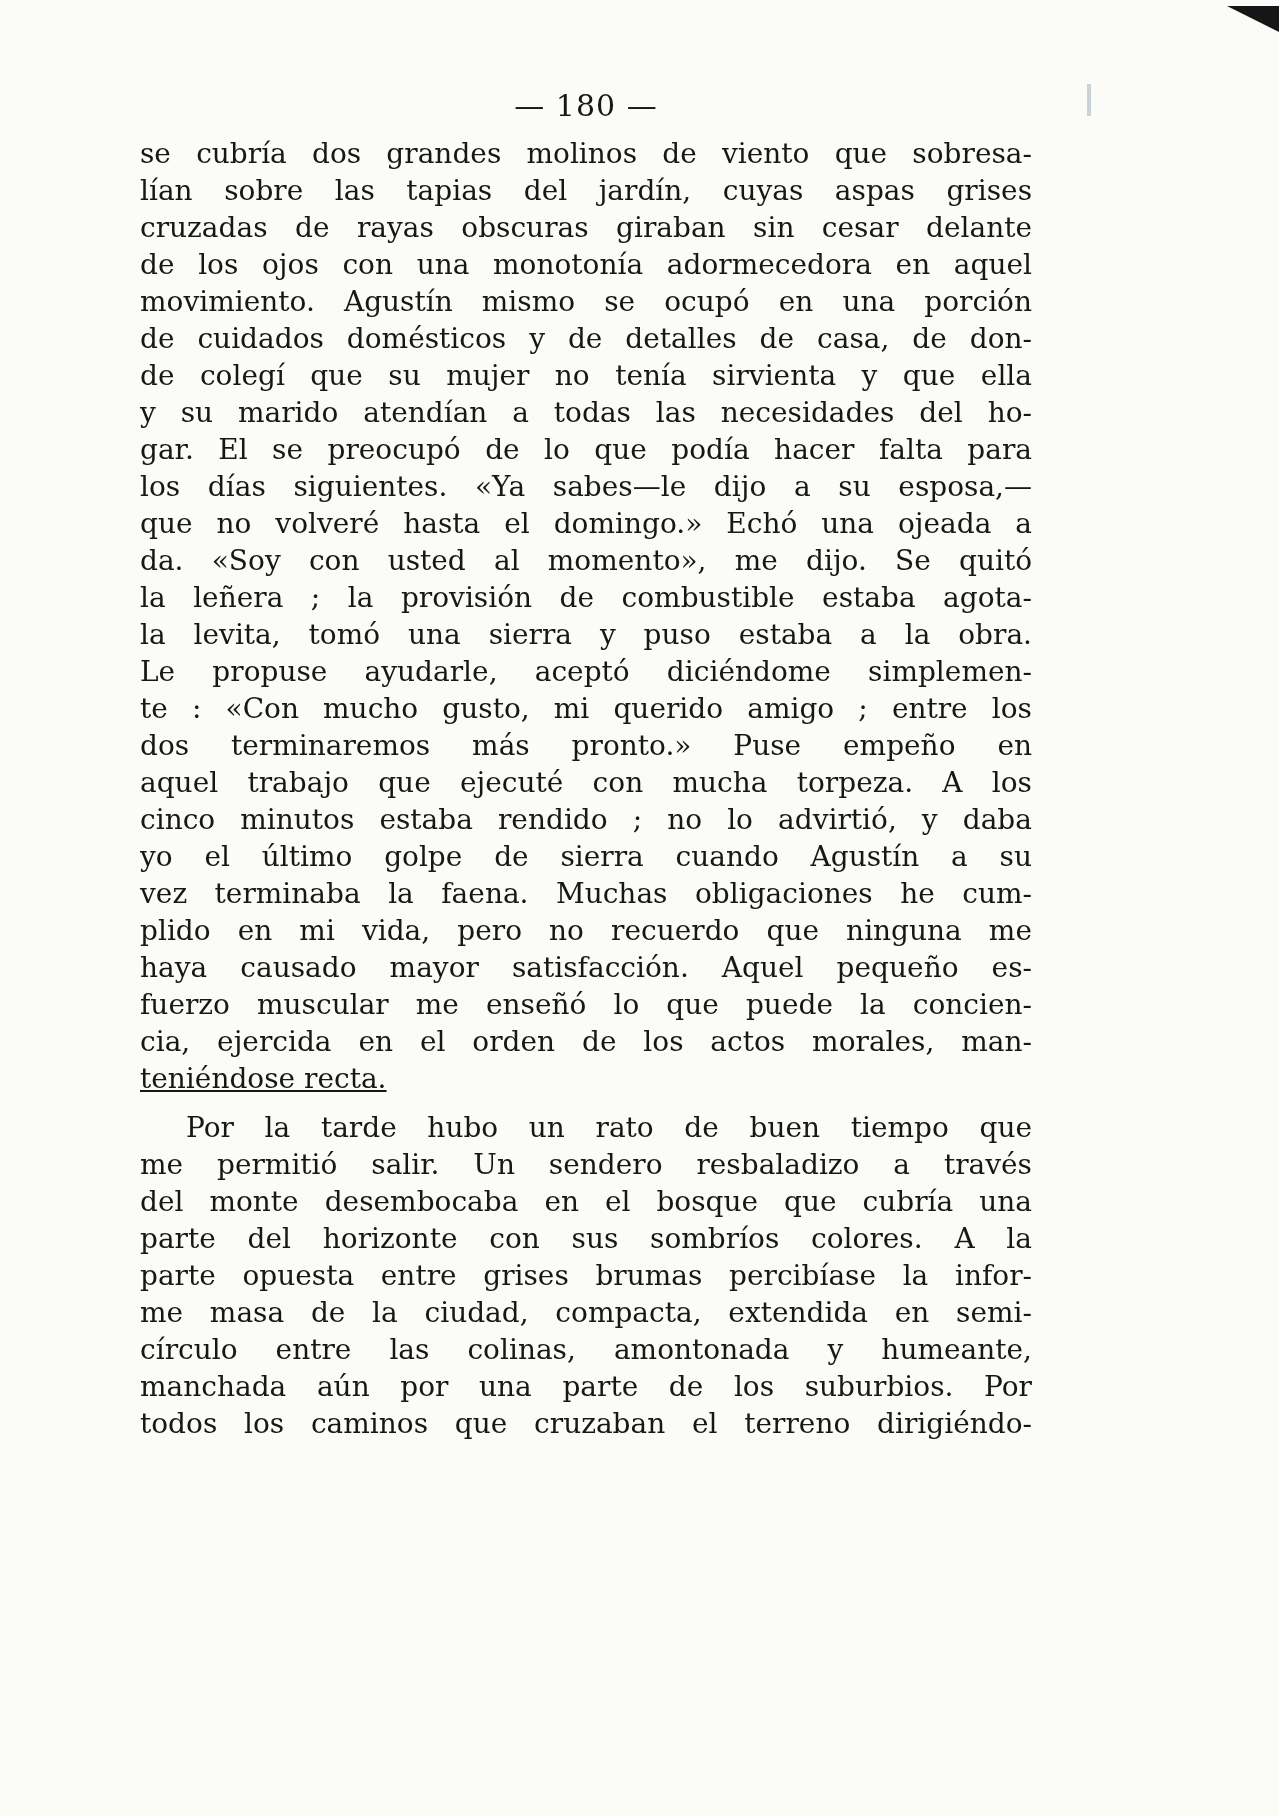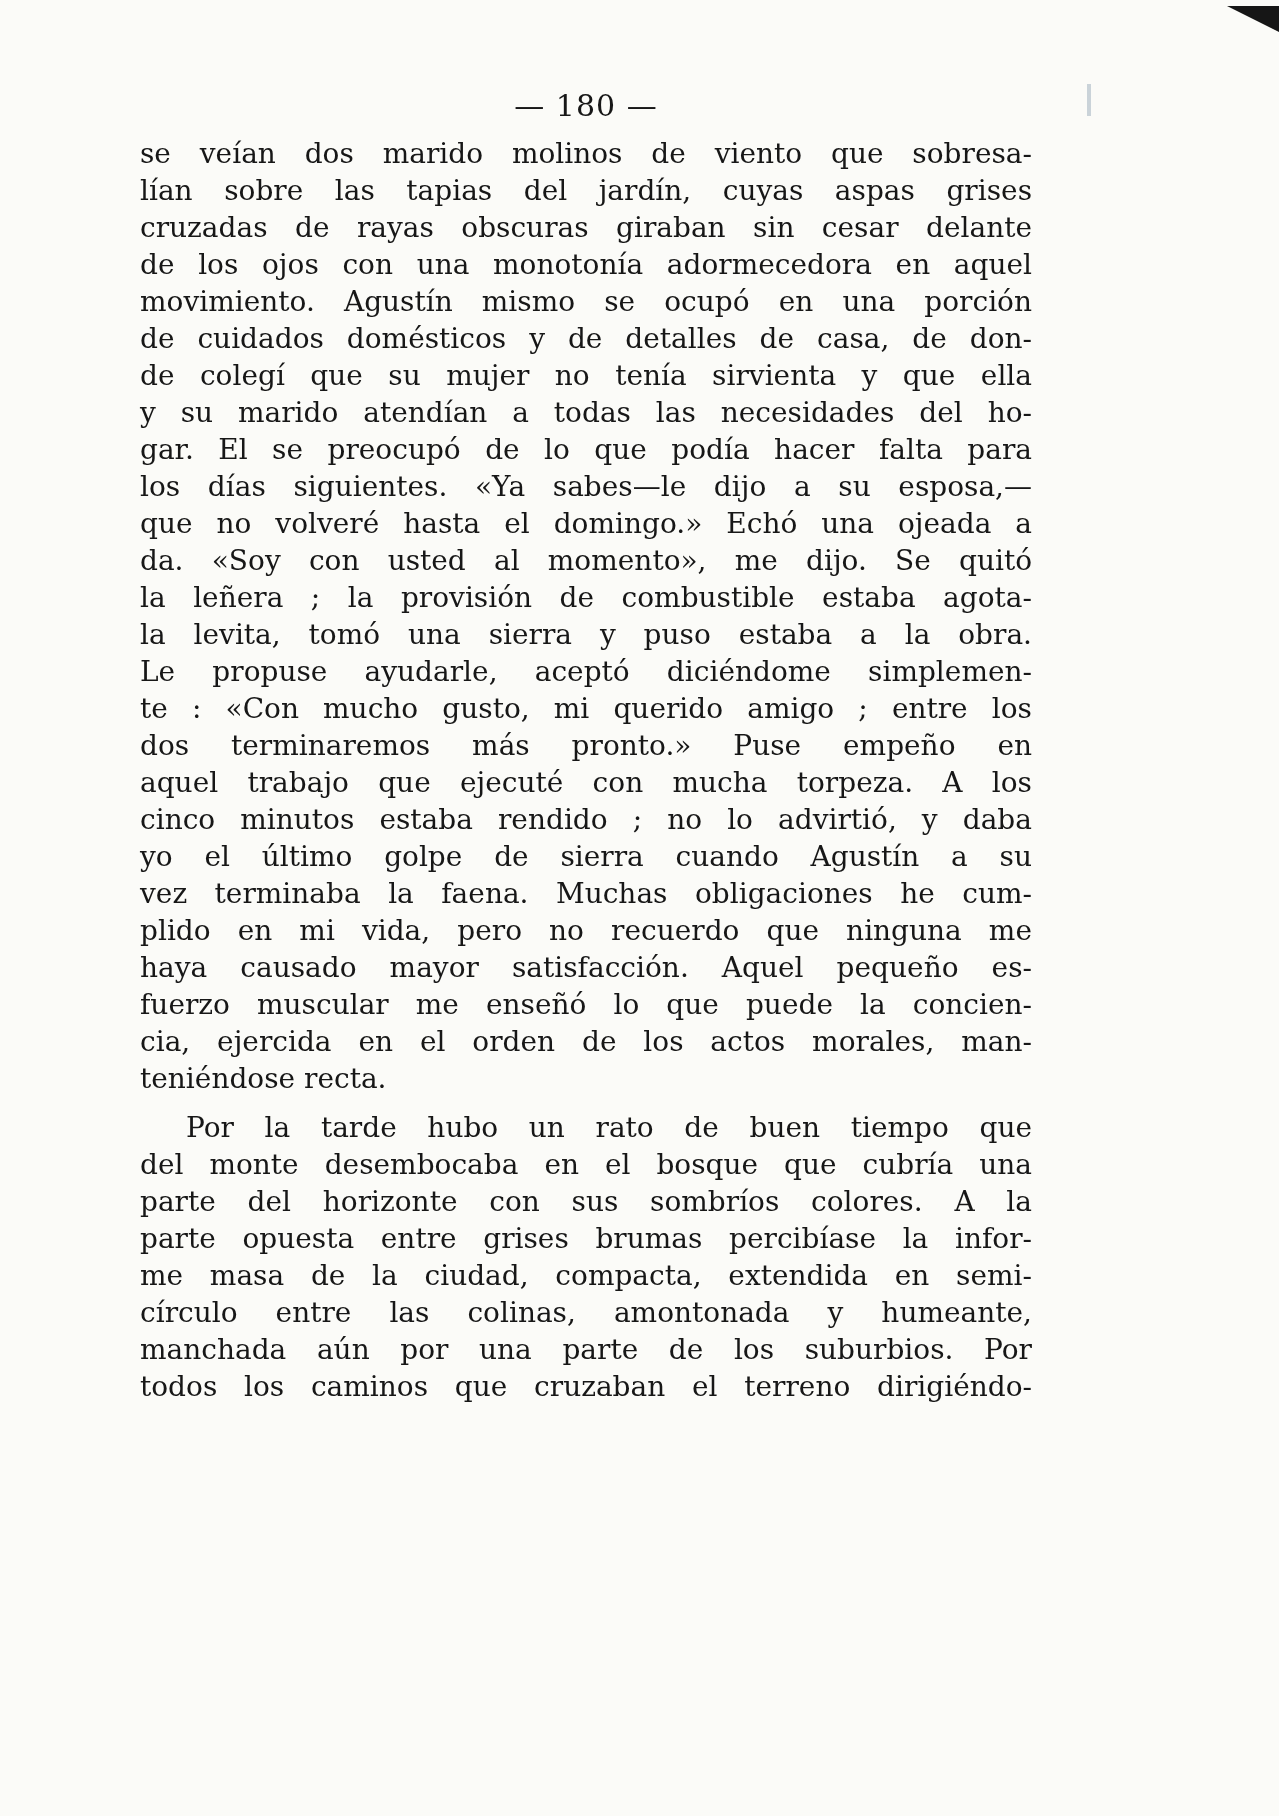--- a/index.html
+++ b/index.html
@@ -30,20 +30,21 @@
   .text-block {
     font-size: 28px;
   }
   .line {
     line-height: 37px;
     text-align: justify;
     text-align-last: justify;
   }
   .line.end {
     text-align-last: left;
+    text-decoration: underline;
   }
   .line.indent {
     text-indent: 46px;
     margin-top: 12px;
   }
   
   .corner-artifact {
     position: absolute;
     top: 6px;
     right: 0;
@@ -64,21 +65,21 @@
 </style>
 </head>
 <body>
 
 <div class="corner-artifact"></div>
 <div class="edge-artifact"></div>
 
 <div class="page">
   <div class="page-number">— 180 —</div>
   <div class="text-block">
-      <div class="line">se veían dos marido molinos de viento que sobresa-</div>
+      <div class="line">se cubría dos grandes molinos de viento que sobresa-</div>
       <div class="line">lían sobre las tapias del jardín, cuyas aspas grises</div>
       <div class="line">cruzadas de rayas obscuras giraban sin cesar delante</div>
       <div class="line">de los ojos con una monotonía adormecedora en aquel</div>
       <div class="line">movimiento. Agustín mismo se ocupó en una porción</div>
       <div class="line">de cuidados domésticos y de detalles de casa, de don-</div>
       <div class="line">de colegí que su mujer no tenía sirvienta y que ella</div>
       <div class="line">y su marido atendían a todas las necesidades del ho-</div>
       <div class="line">gar. El se preocupó de lo que podía hacer falta para</div>
       <div class="line">los días siguientes. «Ya sabes—le dijo a su esposa,—</div>
       <div class="line">que no volveré hasta el domingo.» Echó una ojeada a</div>
@@ -91,20 +92,21 @@
       <div class="line">aquel trabajo que ejecuté con mucha torpeza. A los</div>
       <div class="line">cinco minutos estaba rendido ; no lo advirtió, y daba</div>
       <div class="line">yo el último golpe de sierra cuando Agustín a su</div>
       <div class="line">vez terminaba la faena. Muchas obligaciones he cum-</div>
       <div class="line">plido en mi vida, pero no recuerdo que ninguna me</div>
       <div class="line">haya causado mayor satisfacción. Aquel pequeño es-</div>
       <div class="line">fuerzo muscular me enseñó lo que puede la concien-</div>
       <div class="line">cia, ejercida en el orden de los actos morales, man-</div>
       <div class="line end">teniéndose recta.</div>
       <div class="line indent">Por la tarde hubo un rato de buen tiempo que</div>
+      <div class="line">me permitió salir. Un sendero resbaladizo a través</div>
       <div class="line">del monte desembocaba en el bosque que cubría una</div>
       <div class="line">parte del horizonte con sus sombríos colores. A la</div>
       <div class="line">parte opuesta entre grises brumas percibíase la infor-</div>
       <div class="line">me masa de la ciudad, compacta, extendida en semi-</div>
       <div class="line">círculo entre las colinas, amontonada y humeante,</div>
       <div class="line">manchada aún por una parte de los suburbios. Por</div>
       <div class="line">todos los caminos que cruzaban el terreno dirigiéndo-</div>
     </div>
 </div>
 

